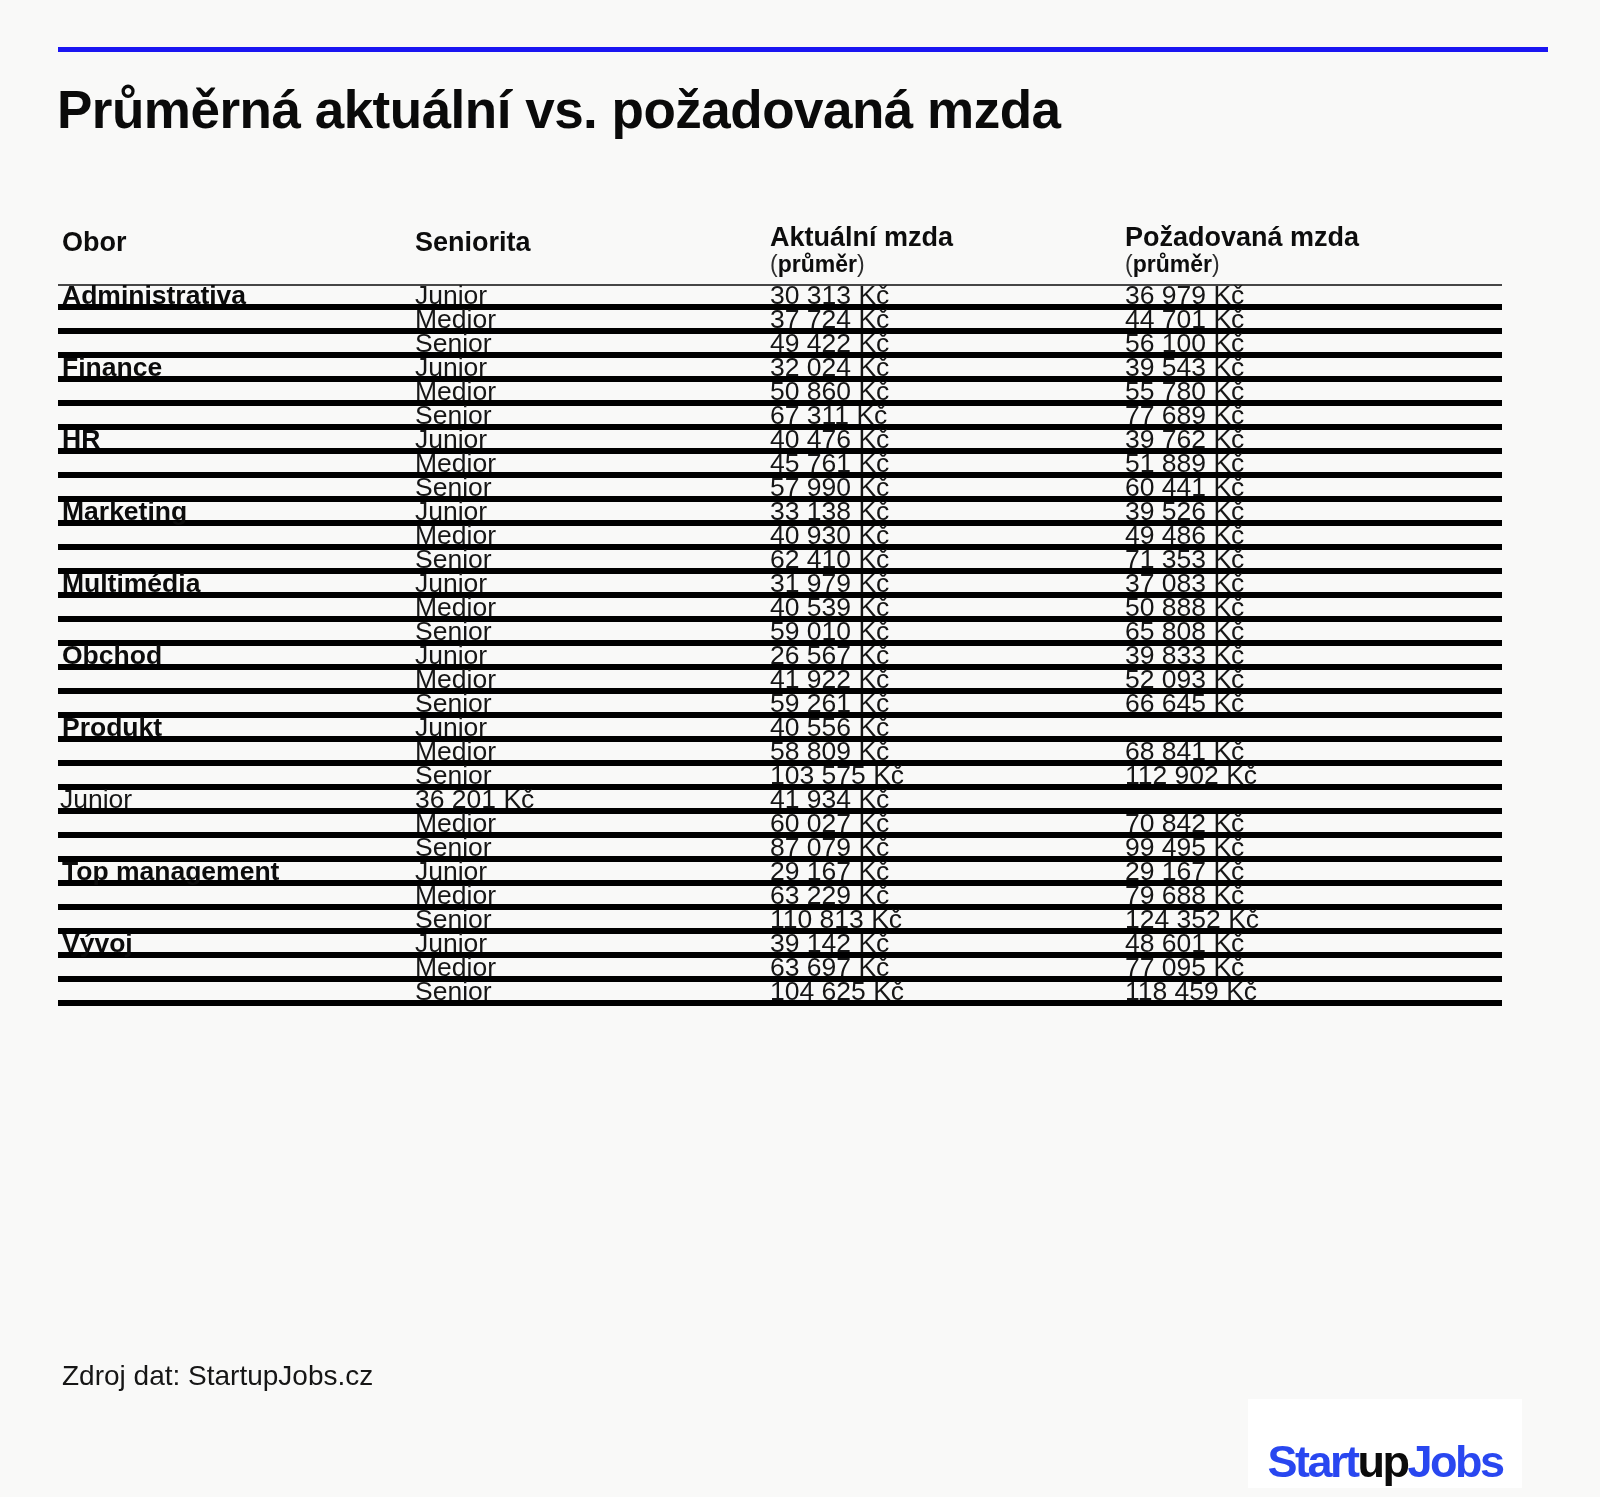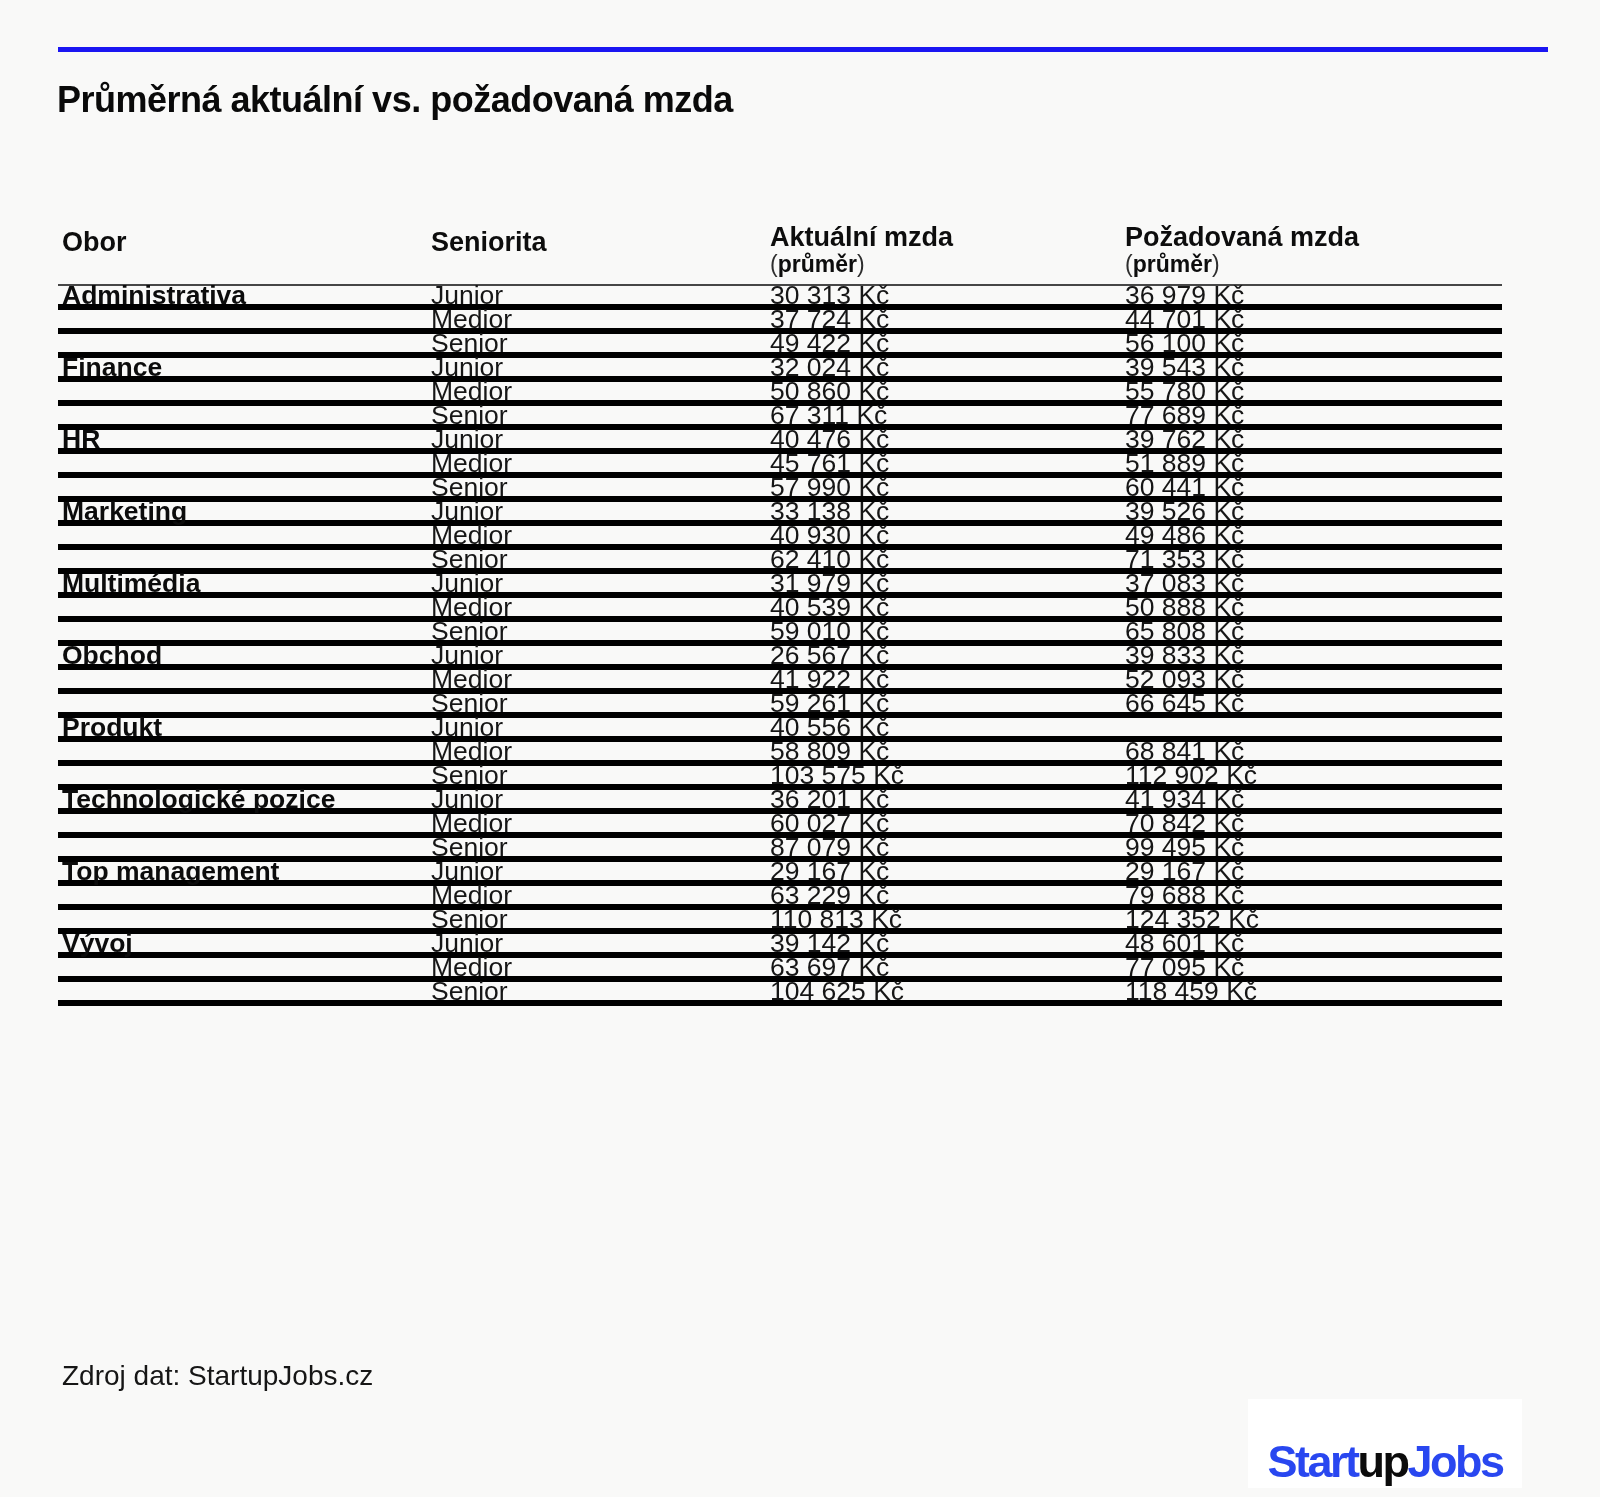--- a/index.html
+++ b/index.html
@@ -13,21 +13,21 @@
   }
   .top-rule {
     position: absolute;
     left: 58px; top: 47px;
     width: 1490px; height: 5px;
     background: #1b16f2;
   }
   .title {
     position: absolute;
     left: 57px; top: 79px;
-    font-size: 36px;
+    font-size: 53px;
     font-weight: bold;
     letter-spacing: -0.5px;
     color: #0a0a0a;
   }
   .salary-table {
     position: absolute;
     left: 58px; top: 220px;
     width: 1444px;
   }
   .thead {
@@ -43,21 +43,21 @@
     display: flex;
     flex-direction: column;
     justify-content: flex-end;
     padding-bottom: 6px;
     line-height: 1.12;
   }
   .th.single { justify-content: center; padding-bottom: 20px; }
   .th .sub { font-size: 23px; font-weight: bold; }
   .th .paren { font-weight: 400; color: #2e2e2e; }
   .col-obor      { padding-left: 4px; }
-  .col-seniorita { padding-left: 2px; margin-left: 16px; }
+  .col-seniorita { padding-left: 2px; }
   .col-val       { padding-left: 2px; }
   .tbody { width: 100%; }
   .tr {
     display: grid;
     grid-template-columns: 355px 355px 355px auto;
     height: 24px;
     border-bottom: 6px solid #000000;
     align-items: center;
   }
   .td {
@@ -233,21 +233,20 @@
         <div class="td col-val">58 809 Kč</div>
         <div class="td col-val">68 841 Kč</div>
       </div>
       <div class="tr">
         <div class="td obor col-obor"></div>
         <div class="td col-seniorita">Senior</div>
         <div class="td col-val">103 575 Kč</div>
         <div class="td col-val">112 902 Kč</div>
       </div>
       <div class="tr">
-        <div class="td obor col-obor">Technologické pozice</div>
         <div class="td col-seniorita">Junior</div>
         <div class="td col-val">36 201 Kč</div>
         <div class="td col-val">41 934 Kč</div>
       </div>
       <div class="tr">
         <div class="td obor col-obor"></div>
         <div class="td col-seniorita">Medior</div>
         <div class="td col-val">60 027 Kč</div>
         <div class="td col-val">70 842 Kč</div>
       </div>

